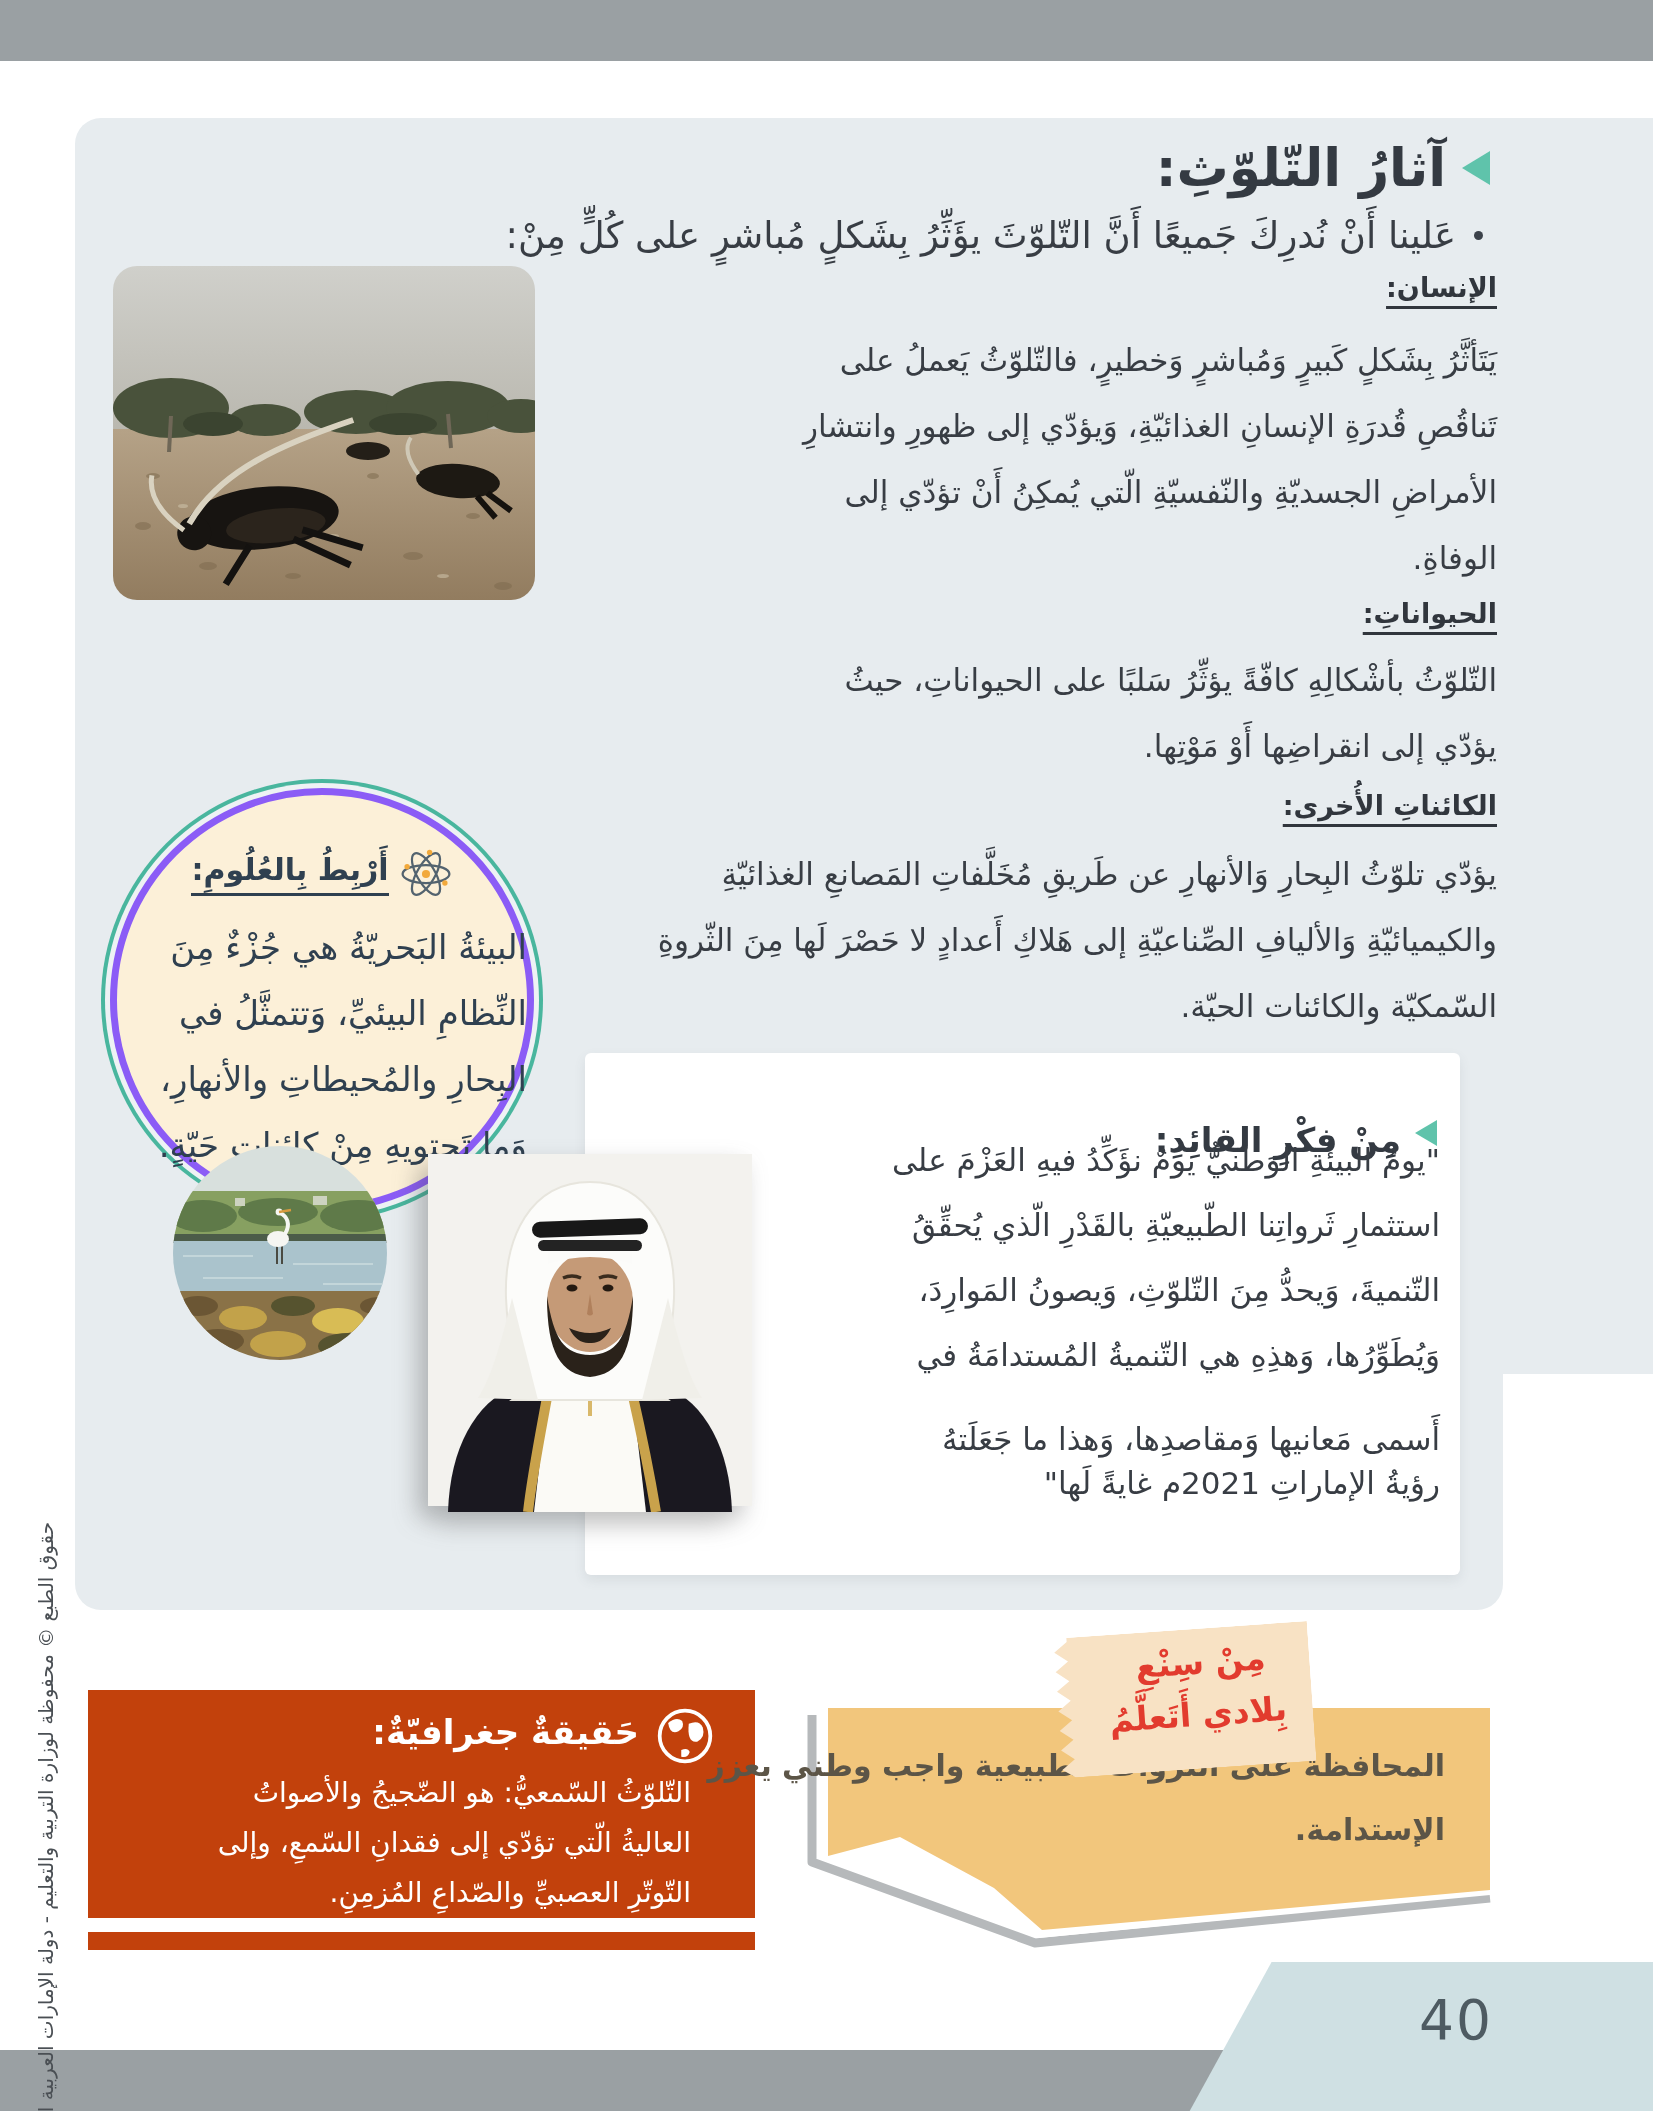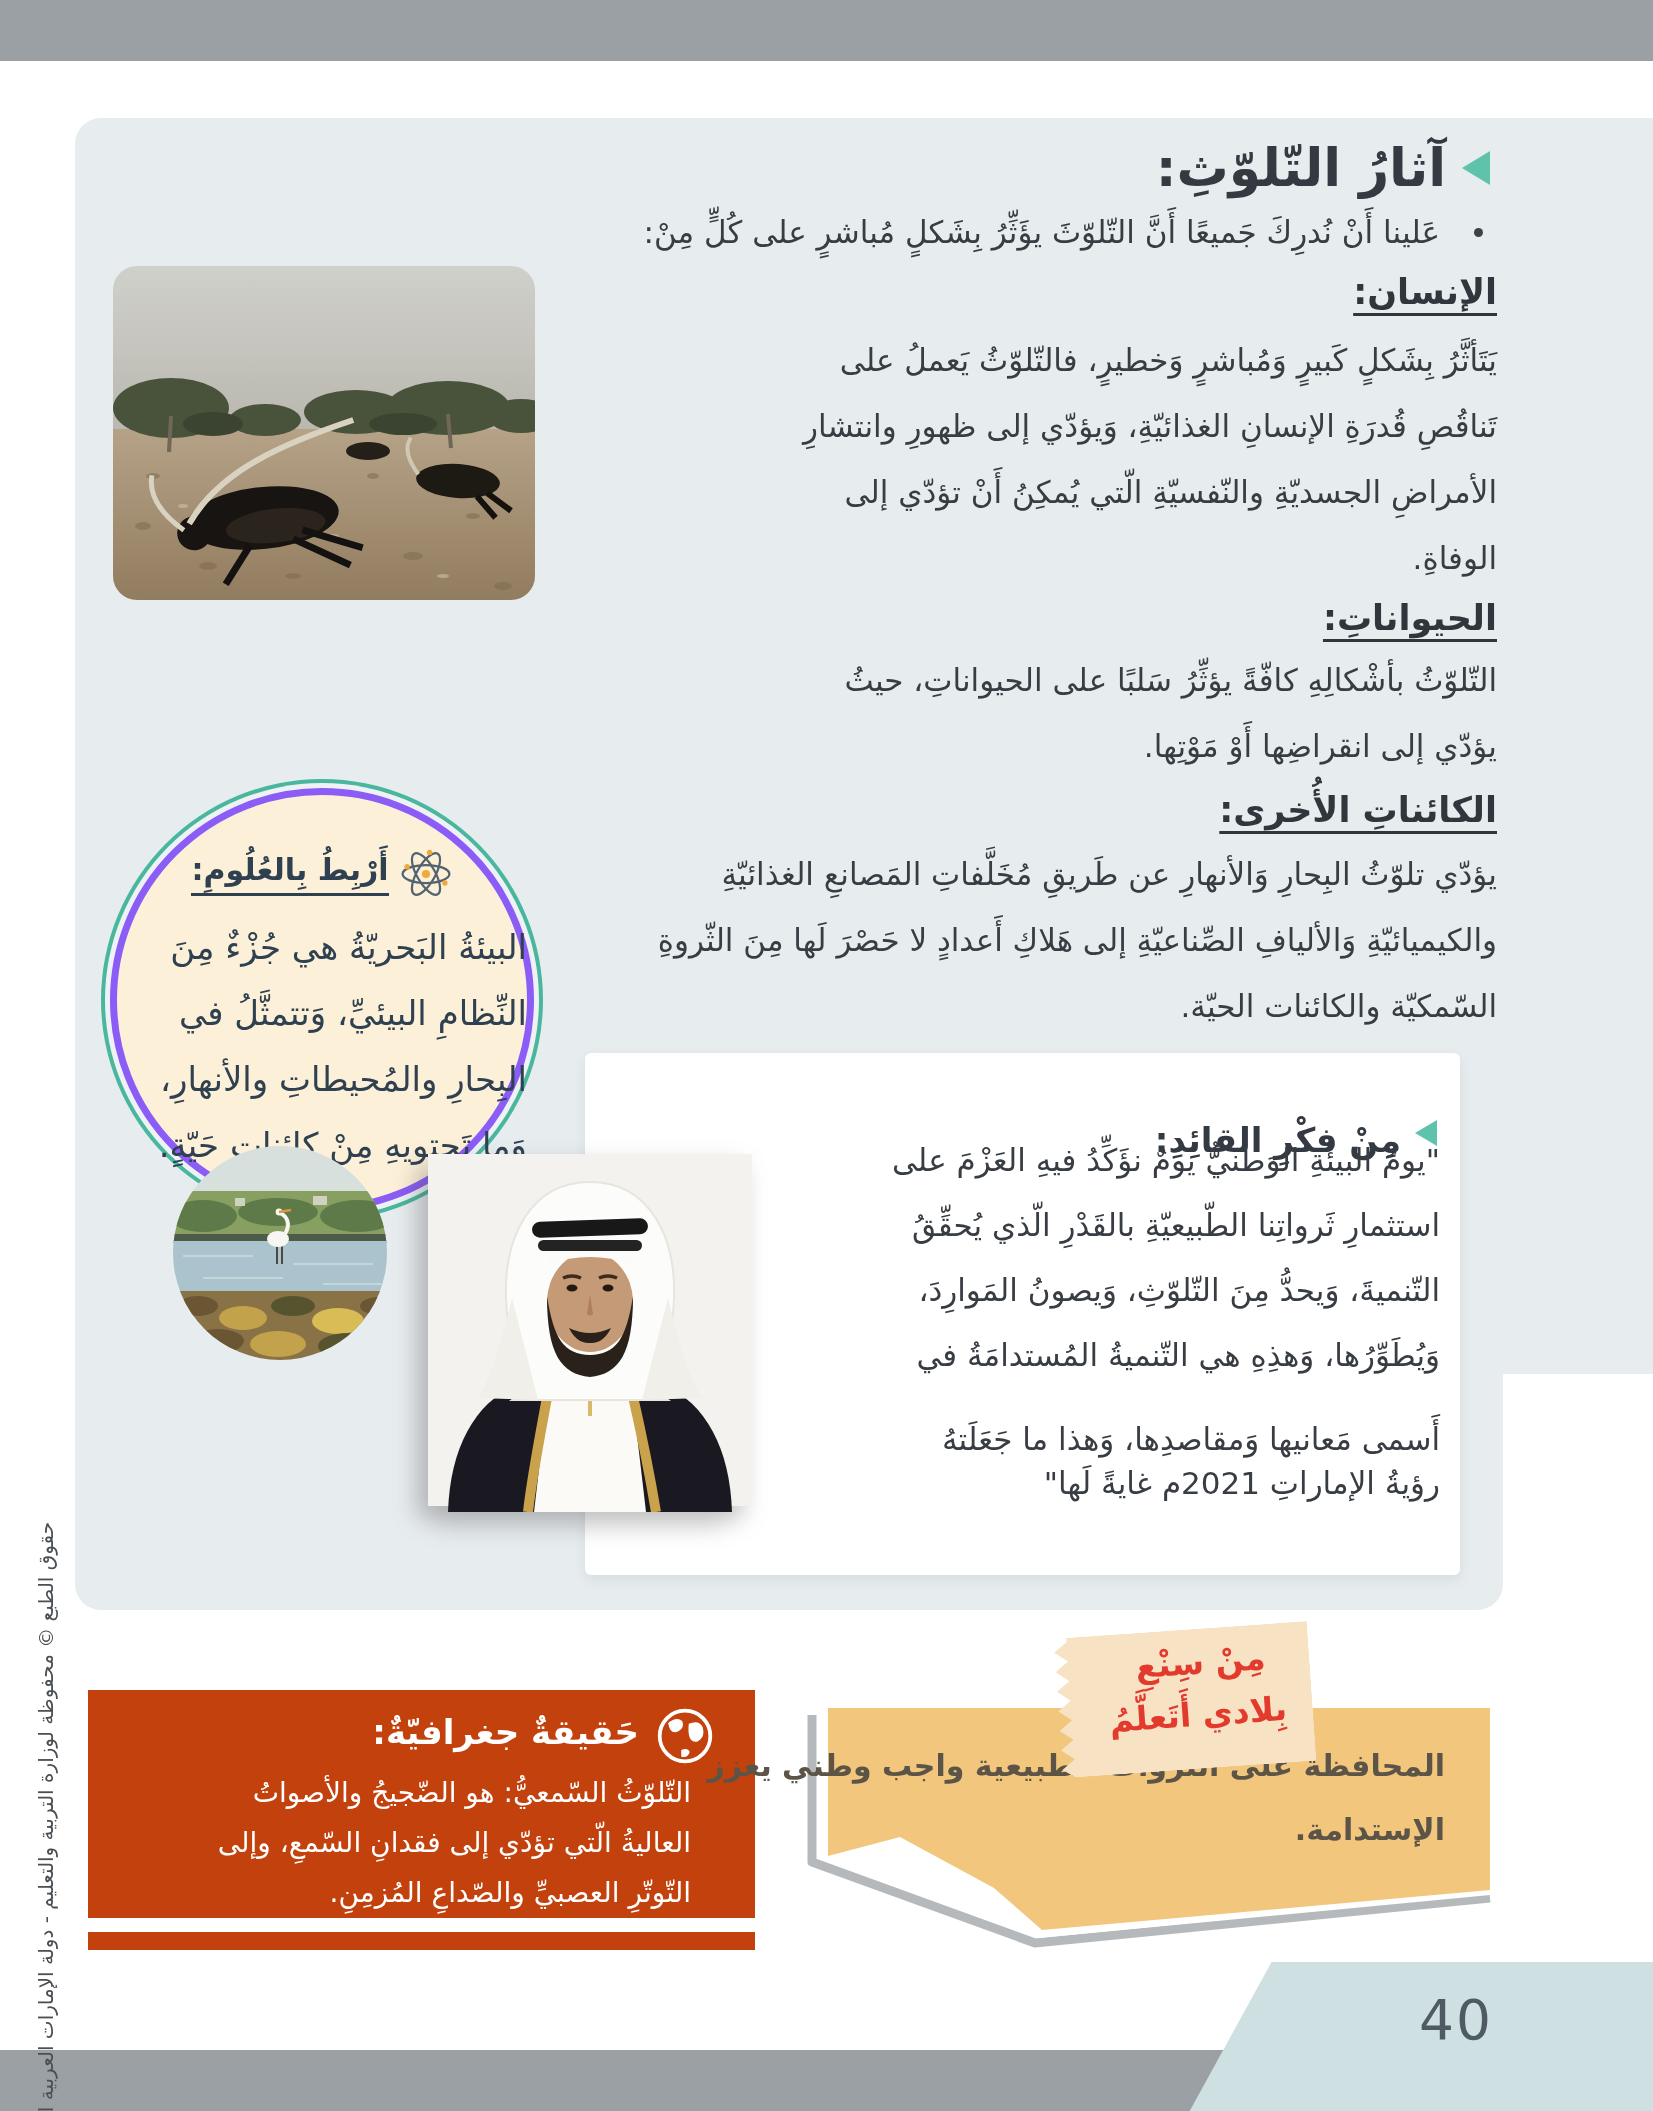--- a/index.html
+++ b/index.html
@@ -9,23 +9,23 @@
   .topbar{position:absolute;left:0;top:0;width:1653px;height:61px;background:#9aa0a3;}
   .footerbar{position:absolute;left:0;top:2050px;width:1255px;height:61px;background:#9aa0a3;}
   
   .panel-main{position:absolute;left:75px;top:118px;width:1578px;height:1256px;background:#e7ecef;border-radius:26px 0 0 0;}
   .panel-lower{position:absolute;left:75px;top:1374px;width:1428px;height:236px;background:#e7ecef;border-radius:0 0 26px 26px;}
   
   .tri{width:0;height:0;border-top:17px solid transparent;border-bottom:17px solid transparent;border-right:28px solid #5fc3ab;}
   .tri-sm{width:0;height:0;border-top:13px solid transparent;border-bottom:13px solid transparent;border-right:22px solid #5fc3ab;}
   .title-row{position:absolute;right:163px;top:138px;display:flex;align-items:center;gap:16px;z-index:2;}
   .title-row .t{font-size:52px;font-weight:700;color:#343a42;}
-  .intro-row{position:absolute;right:170px;top:214px;display:flex;align-items:center;gap:34px;font-size:31px;z-index:2;}
+  .intro-row{position:absolute;right:170px;top:214px;display:flex;align-items:center;gap:18px;font-size:37px;z-index:2;}
   .dot{width:9px;height:9px;border-radius:50%;background:#3c424a;flex:none;}
-  .sec-h{position:absolute;right:156px;font-size:35px;font-weight:700;color:#31363d;z-index:2;
+  .sec-h{position:absolute;right:156px;font-size:27px;font-weight:700;color:#31363d;z-index:2;
          text-decoration:underline;text-decoration-thickness:3px;text-underline-offset:9px;white-space:nowrap;}
   .body-line{position:absolute;right:156px;font-size:31px;color:#383d44;white-space:nowrap;z-index:2;}
   
   .photo-cattle{position:absolute;left:113px;top:266px;width:422px;height:334px;border-radius:24px;overflow:hidden;z-index:3;}
   
   .science-circle{position:absolute;left:110px;top:788px;width:424px;height:424px;border-radius:50%;
       background:#fcf0d8;border:7px solid #8b5cf6;box-shadow:0 0 0 5px #eef2f4,0 0 0 9px #49b69e;
       box-sizing:border-box;z-index:2;text-align:right;}
   .sci-head{display:flex;align-items:center;justify-content:center;gap:10px;margin-top:52px;}
   .sci-title{font-size:30px;font-weight:700;color:#2f4050;border-bottom:3px solid #2f4050;padding-bottom:6px;white-space:nowrap;}

